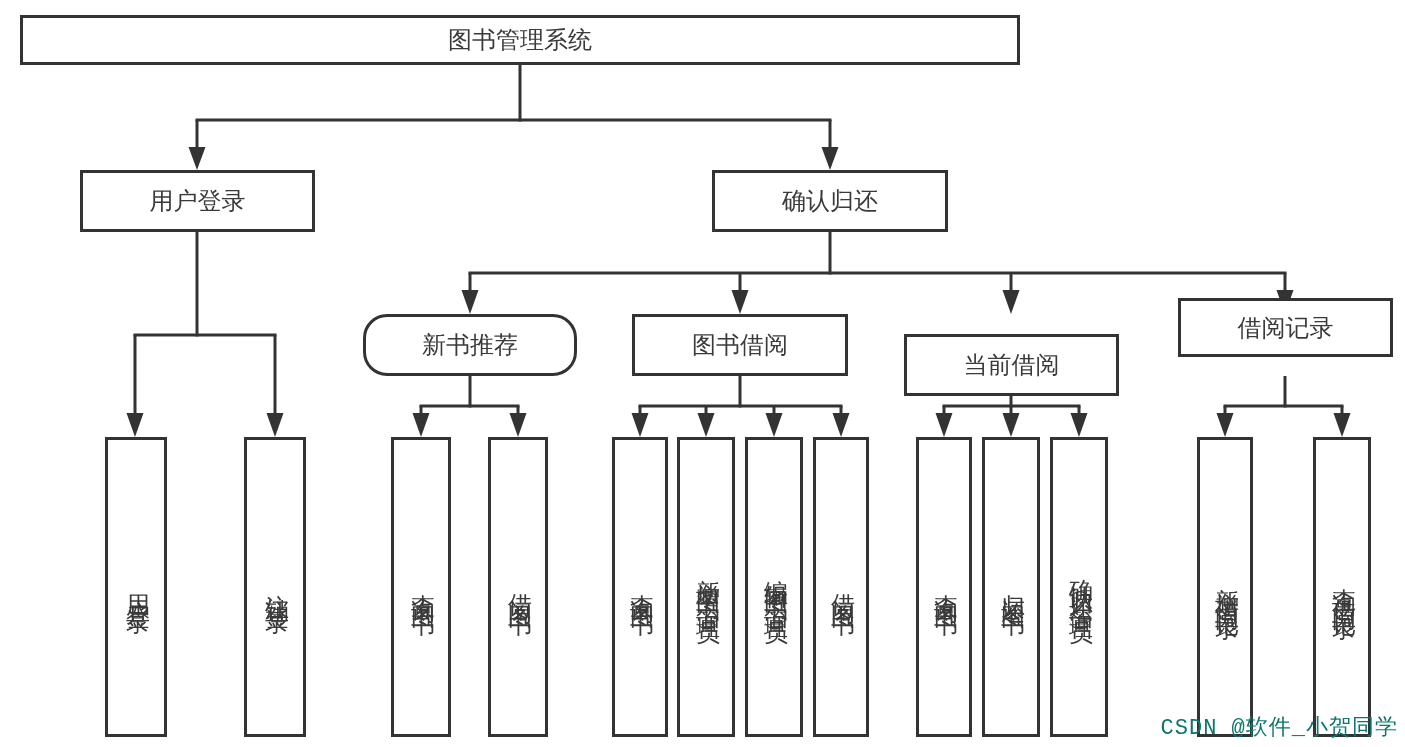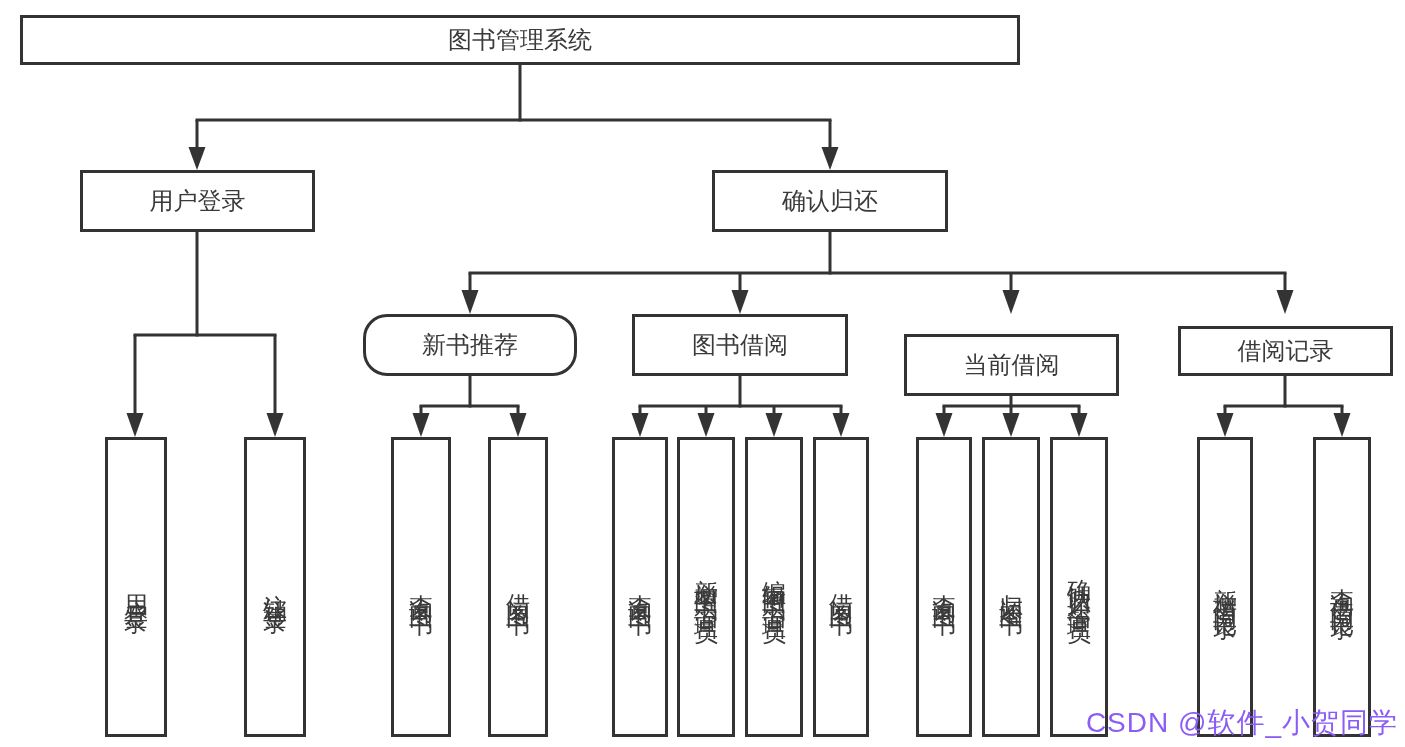--- a/index.html
+++ b/index.html
@@ -1,21 +1,21 @@
 <!DOCTYPE html>
 <html><head>
 <meta charset="utf-8">
 <style>
   html, body { margin: 0; padding: 0; background: #ffffff; }
   #canvas {
     position: relative;
     width: 1405px;
     height: 747px;
     background: #ffffff;
-    font-family: Liberation Sans, sans-serif;
+    font-family: Liberation Mono, monospace;
     overflow: hidden;
   }
   #connectors {
     position: absolute;
     left: 0; top: 0;
     width: 1405px; height: 747px;
     z-index: 0;
   }
   #connectors line { stroke: #333333; stroke-width: 3; }
   #connectors polygon { fill: #333333; }
@@ -38,22 +38,22 @@
   .vnode .vtext {
     writing-mode: vertical-rl;
     text-orientation: mixed;
     letter-spacing: 6px;
     line-height: 1;
   }
   #watermark {
     position: absolute;
     right: 7px;
     bottom: 5px;
-    font-size: 28px;
-    color: #8b5cf6;
+    font-size: 22px;
+    color: #0f766e;
     z-index: 2;
     letter-spacing: 1px;
   }
 </style>
 </head>
 <body>
 
 <div id="canvas">
 
   <svg id="connectors">
@@ -133,21 +133,21 @@
   </svg>
 
   <div class="node" style="left:20px; top:15px; width:1000px; height:50px;">图书管理系统</div>
 
   <div class="node" style="left:80px; top:170px; width:235px; height:62px;">用户登录</div>
   <div class="node" style="left:712px; top:170px; width:236px; height:62px;">确认归还</div>
 
   <div class="node" style="left:363px; top:314px; width:214px; height:62px;border-radius:24px;">新书推荐</div>
   <div class="node" style="left:632px; top:314px; width:216px; height:62px;">图书借阅</div>
   <div class="node" style="left:904px; top:314px; width:215px; height:62px;margin-top:20px;">当前借阅</div>
-  <div class="node" style="left:1178px; top:326px; width:215px; height:50px;">借阅记录</div>
+  <div class="node" style="left:1178px; top:298px; width:215px; height:59px;">借阅记录</div>
 
   <div class="node vnode" style="left:105px; top:437px; width:62px; height:300px;">
     <span class="vtext">用户登录</span>
   </div>
   <div class="node vnode" style="left:244px; top:437px; width:62px; height:300px;">
     <span class="vtext">注销登录</span>
   </div>
 
   <div class="node vnode" style="left:391px; top:437px; width:60px; height:300px;">
     <span class="vtext">查询图书</span>

